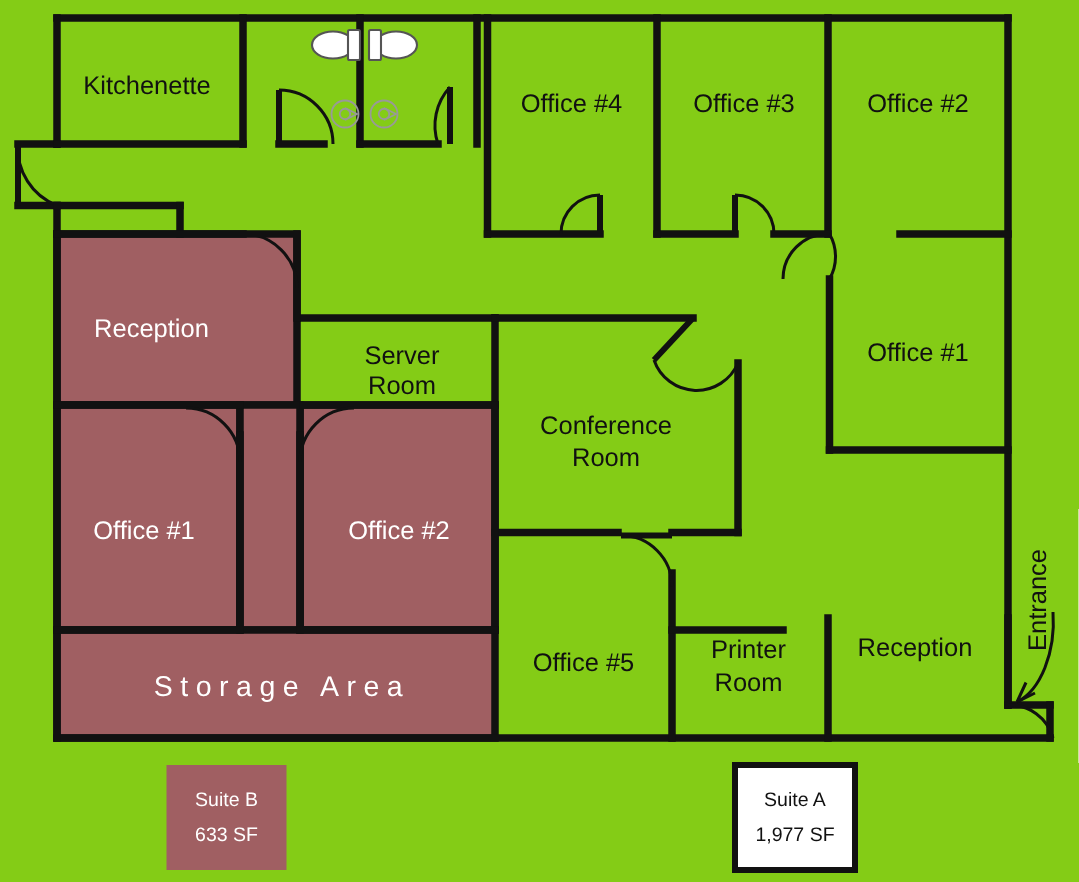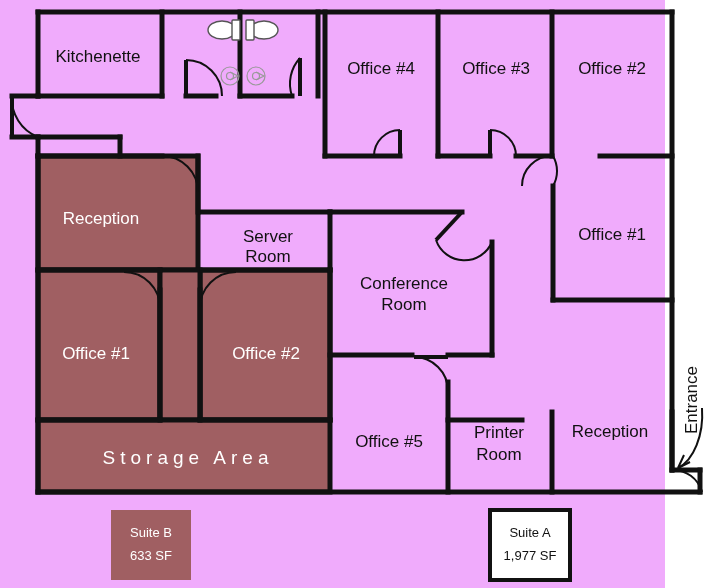--- a/index.html
+++ b/index.html
@@ -8,23 +8,23 @@
     background: #ffffff;
   }
   body {
     width: 719px;
     height: 588px;
     font-family: "Liberation Sans", sans-serif;
     overflow: hidden;
   }
   #plan-root {
     position: relative;
-    width: 665px;
+    width: 719px;
     height: 588px;
-    background: #f0abfc;
+    background: #84cc16;
   }
   svg#floorplan {
     display: block;
     width: 719px;
     height: 588px;
   }
   .wall {
     fill: none;
     stroke: #111111;
     stroke-width: 5;

